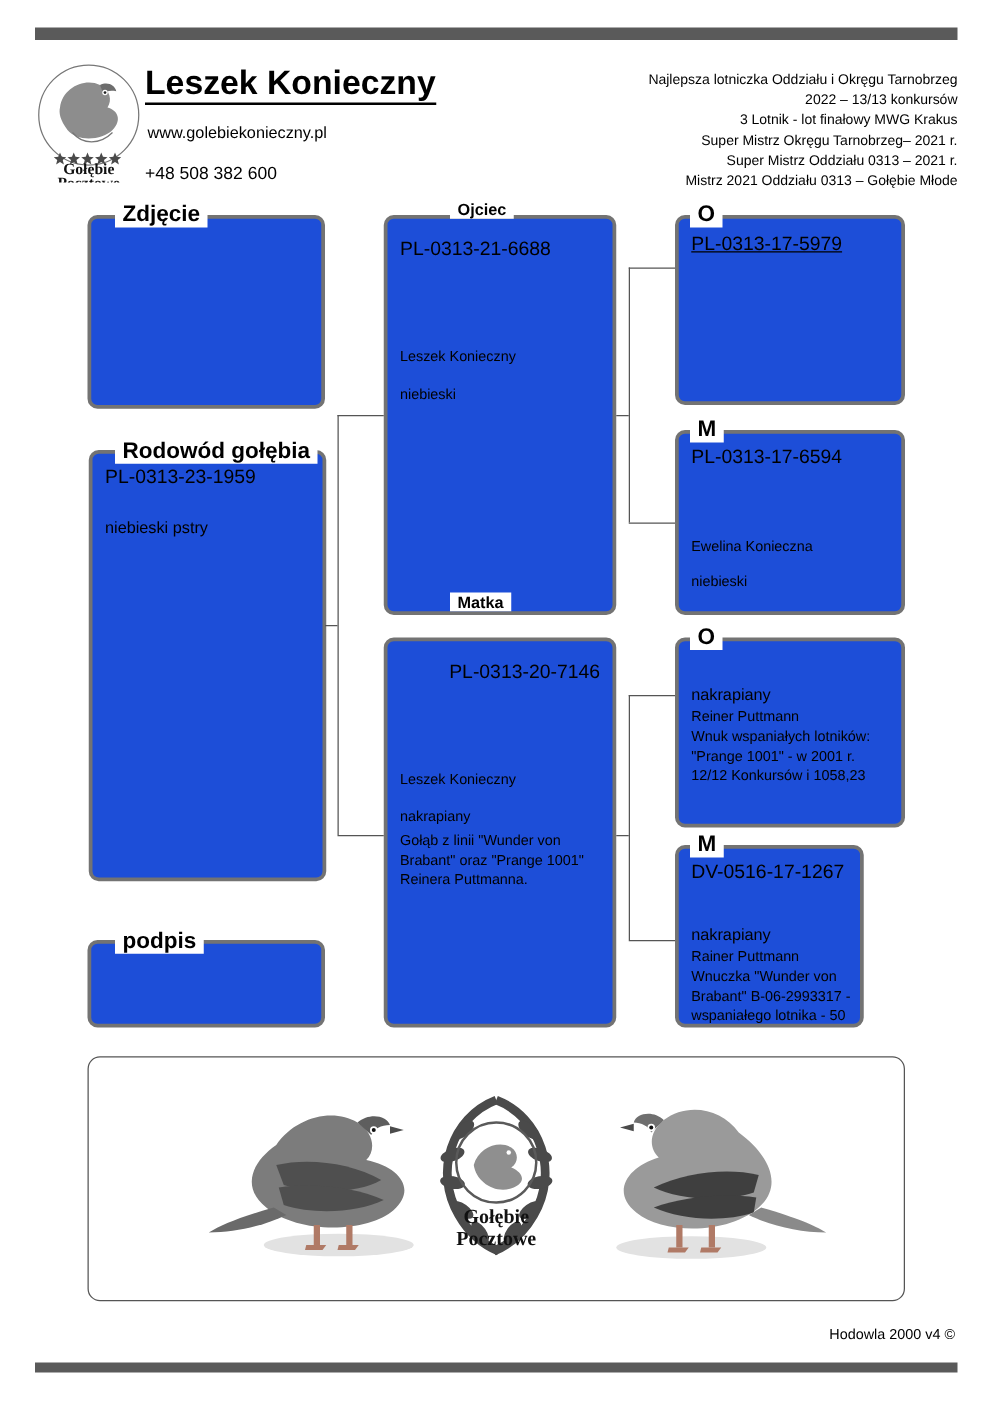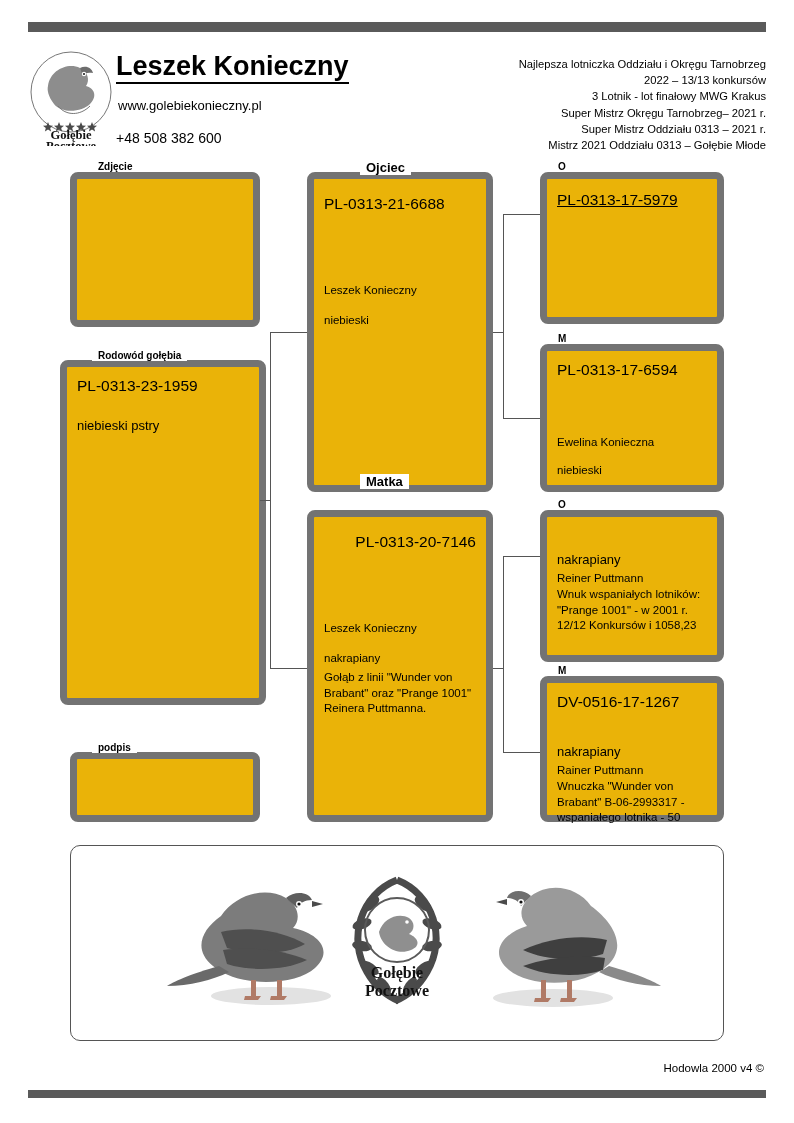--- a/index.html
+++ b/index.html
@@ -62,30 +62,30 @@
     right: 28px; top: 56px;
     width: 300px;
     text-align: right;
     font-size: 11.2px;
     line-height: 1.45;
   }
 
   
   .box {
     position: absolute;
-    border: 7px solid #737373;
+    border: 3px solid #737373;
     border-radius: 8px;
-    background: #eab308;
+    background: #1d4ed8;
     box-sizing: border-box;
   }
   .legend {
     position: absolute;
     background: #fff;
     font-weight: bold;
-    font-size: 10px;
+    font-size: 18px;
     padding: 0 6px;
     white-space: nowrap;
   }
   .legend.center {
     font-size: 13px;
   }
 
   .boxtitle {
     font-size: 15.5px;
     padding: 10px 10px 0 10px;
@@ -161,21 +161,21 @@
   <div class="achievements nowrap">Najlepsza lotniczka Oddziału i Okręgu Tarnobrzeg
 2022 – 13/13 konkursów
 3 Lotnik - lot finałowy MWG Krakus
 Super Mistrz Okręgu Tarnobrzeg– 2021 r.
 Super Mistrz Oddziału 0313 – 2021 r.
 Mistrz 2021 Oddziału 0313 – Gołębie Młode</div>
 
   <div class="box" style="left:70px; top:172px; width:190px; height:155px;"></div>
   <div class="legend" style="left:92px; top:161px;">Zdjęcie</div>
 
-  <div class="box" style="left:60px; top:360px; width:206px; height:345px;">
+  <div class="box" style="left:71px; top:360px; width:190px; height:345px;">
     <div class="boxtitle">PL-0313-23-1959</div>
     <div class="boxbody" style="font-size:13px; padding-top:22px;">niebieski pstry</div>
   </div>
   <div class="legend" style="left:92px; top:350px;">Rodowód gołębia</div>
 
   <div class="box" style="left:70px; top:752px; width:190px; height:70px;"></div>
   <div class="legend" style="left:92px; top:742px;">podpis</div>
 
   <div class="box" style="left:307px; top:172px; width:186px; height:320px;">
     <div class="boxtitle" style="padding-top:16px;">PL-0313-21-6688</div>
@@ -206,21 +206,21 @@
 
   <div class="box" style="left:540px; top:510px; width:184px; height:152px;">
     <div class="boxbody" style="padding-top:34px; font-size:13px;">nakrapiany</div>
     <div class="boxbody" style="padding-top:2px;">Reiner Puttmann</div>
     <div class="boxbody nowrap" style="padding-top:1px;">Wnuk wspaniałych lotników:
 "Prange 1001" - w 2001 r.
 12/12 Konkursów i 1058,23</div>
   </div>
   <div class="legend" style="left:552px; top:499px;">O</div>
 
-  <div class="box" style="left:540px; top:676px; width:184px; height:146px;">
+  <div class="box" style="left:540px; top:676px; width:151px; height:146px;">
     <div class="boxtitle" style="padding-top:10px;">DV-0516-17-1267</div>
     <div class="boxbody" style="padding-top:32px; font-size:13px;">nakrapiany</div>
     <div class="boxbody" style="padding-top:2px;">Rainer Puttmann</div>
     <div class="boxbody" style="padding-top:1px; width:155px;">Wnuczka "Wunder von Brabant" B-06-2993317 - wspaniałego lotnika  - 50</div>
   </div>
   <div class="legend" style="left:552px; top:665px;">M</div>
 
   <div class="ln lnh" style="left:260px; top:500px; width:10px;"></div>
   <div class="ln lnv" style="left:270px; top:332px; height:336px;"></div>
   <div class="ln lnh" style="left:270px; top:332px; width:37px;"></div>

